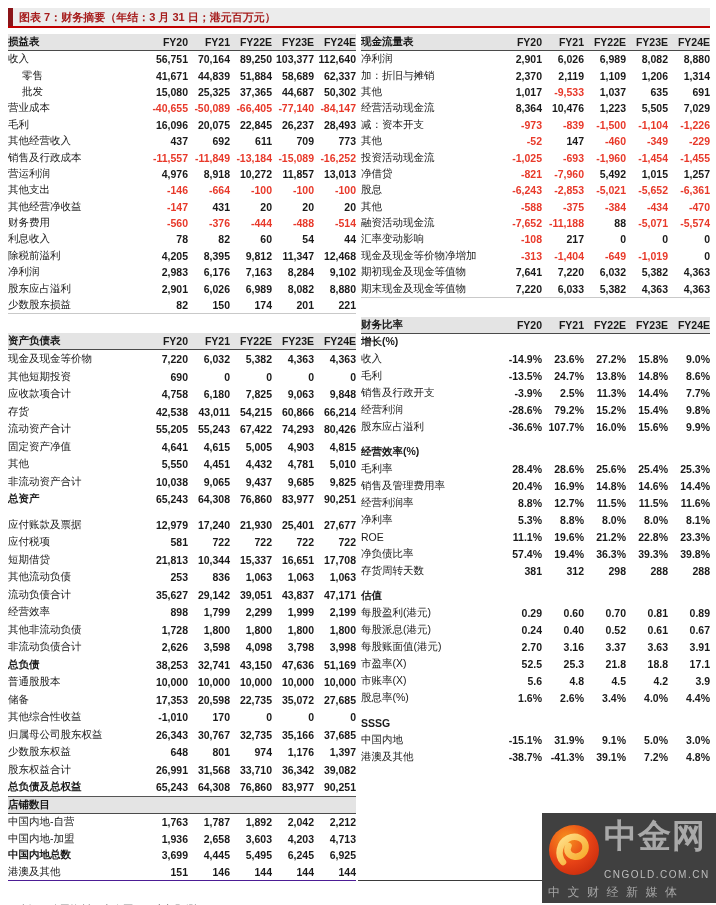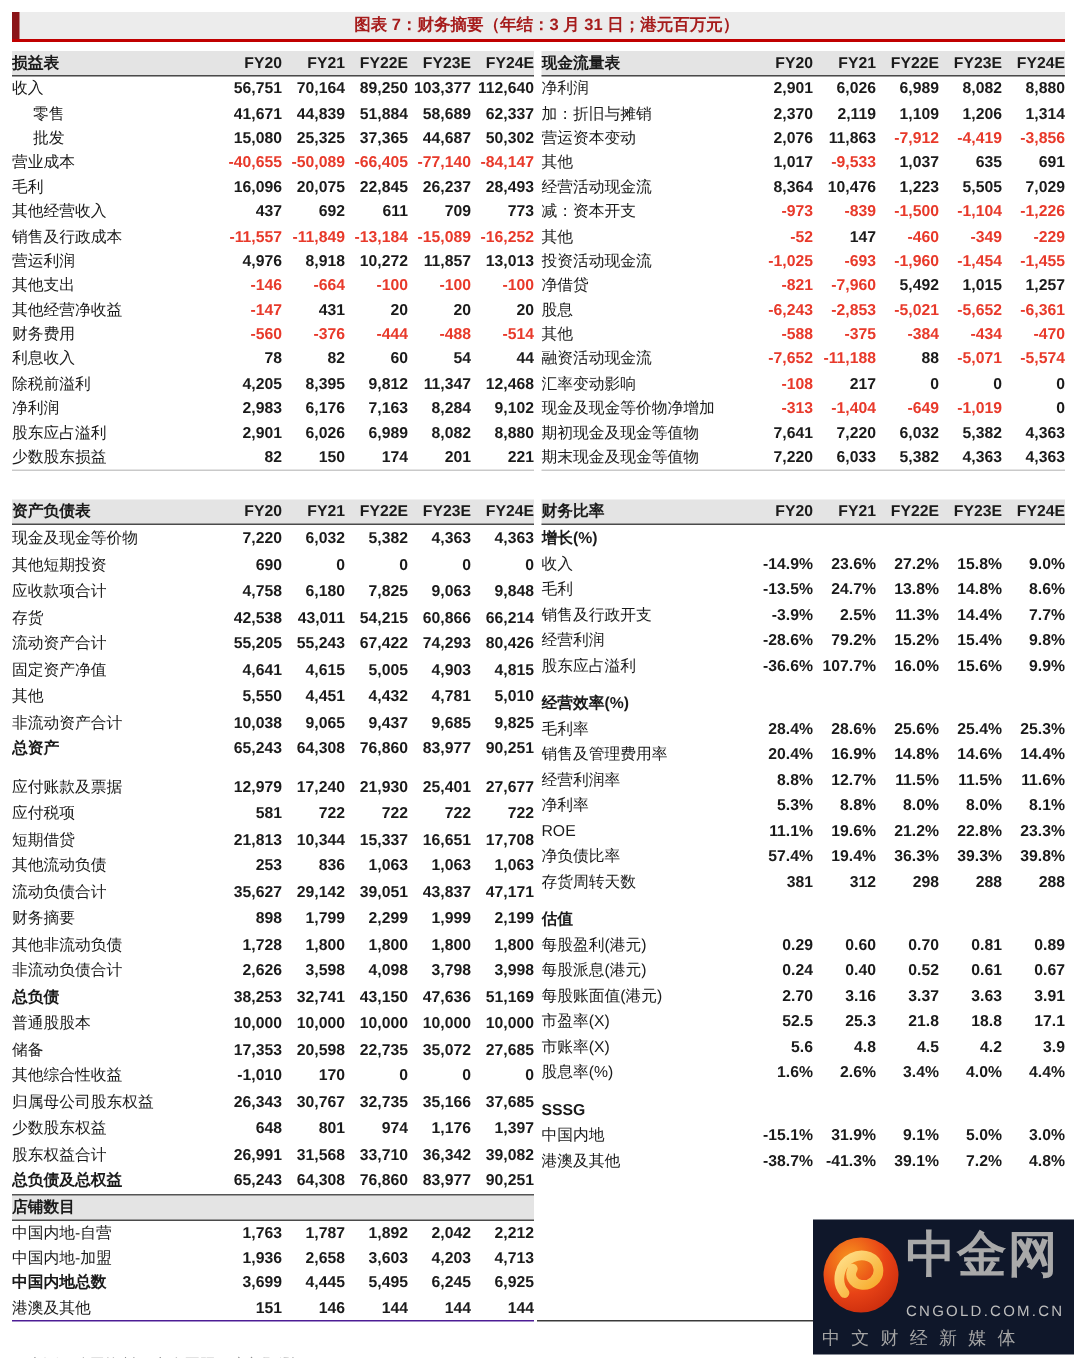--- a/index.html
+++ b/index.html
@@ -7,21 +7,21 @@
     width:716px;height:905px;position:relative;overflow:hidden;
     font-family:"Liberation Sans","DejaVu Sans",sans-serif;
     color:#1a1a1a;-webkit-font-smoothing:antialiased;
   }
   .page{position:relative;width:716px;height:905px;}
   .content{padding:8px 6px 0 8px;}
   
   .title-band{
     background:#ececec;border-left:5px solid #8b1418;
     height:18px;line-height:18px;padding-left:6px;
-    font-size:11px;font-weight:bold;color:#a61c1c;text-align:center;
+    font-size:11px;font-weight:bold;color:#a61c1c;
   }
   .red-rule{height:2px;background:#c00000;margin-bottom:6px;}
   
   .cols{display:flex;gap:5px;}
   .col-left{width:348px;}
   .col-right{width:349px;}
   
   .fin-table{--pitch:16.4px;font-size:10.5px;}
   .t-row{display:flex;align-items:center;height:var(--pitch);}
   .t-head{
@@ -41,21 +41,21 @@
   #t-ratios{--pitch:17px;}
   #t-stores{--pitch:16.5px;border-bottom:1px solid #4c1d95;}
   #t-stores .t-head{border-top:1px solid #555;}
   
   .source-line{font-size:10.5px;margin:22px 0 0 10px;color:#222;}
   
   .right-rule{position:absolute;left:358px;width:352px;height:1px;background:#3a3a3a;}
   
   .watermark{
     position:absolute;right:0;bottom:2px;width:166px;
-    background:#0f172a;padding:6px 2px 2px 6px;z-index:5;
+    background:#404040;padding:6px 2px 2px 6px;z-index:5;
   }
   .wm-top{display:flex;align-items:center;}
   .wm-icon{width:52px;height:52px;flex:0 0 52px;}
   .wm-right{margin-left:4px;}
   .wm-brand{font-size:33px;line-height:34px;font-weight:bold;color:#a9a9a9;letter-spacing:1px;}
   .wm-domain{font-size:10px;color:#bdbdbd;letter-spacing:1.5px;margin-top:16px;}
   .wm-tagline{font-size:12px;color:#a5a5a5;letter-spacing:7.5px;margin-top:4px;white-space:nowrap;}
 </style>
 </head>
 <body>
@@ -322,21 +322,21 @@
             </div>
             <div class="t-row">
               <span class="t-label">流动负债合计</span>
               <span class="t-val">35,627</span>
               <span class="t-val">29,142</span>
               <span class="t-val">39,051</span>
               <span class="t-val">43,837</span>
               <span class="t-val">47,171</span>
             </div>
             <div class="t-row">
-              <span class="t-label">财务摘要</span>
+              <span class="t-label">经营效率</span>
               <span class="t-val">898</span>
               <span class="t-val">1,799</span>
               <span class="t-val">2,299</span>
               <span class="t-val">1,999</span>
               <span class="t-val">2,199</span>
             </div>
             <div class="t-row">
               <span class="t-label">其他非流动负债</span>
               <span class="t-val">1,728</span>
               <span class="t-val">1,800</span>
@@ -474,28 +474,20 @@
               <span class="t-val">8,082</span>
               <span class="t-val">8,880</span>
             </div>
             <div class="t-row">
               <span class="t-label">加：折旧与摊销</span>
               <span class="t-val">2,370</span>
               <span class="t-val">2,119</span>
               <span class="t-val">1,109</span>
               <span class="t-val">1,206</span>
               <span class="t-val">1,314</span>
-            </div>
-            <div class="t-row">
-              <span class="t-label">营运资本变动</span>
-              <span class="t-val">2,076</span>
-              <span class="t-val">11,863</span>
-              <span class="t-val neg">-7,912</span>
-              <span class="t-val neg">-4,419</span>
-              <span class="t-val neg">-3,856</span>
             </div>
             <div class="t-row">
               <span class="t-label">其他</span>
               <span class="t-val">1,017</span>
               <span class="t-val neg">-9,533</span>
               <span class="t-val">1,037</span>
               <span class="t-val">635</span>
               <span class="t-val">691</span>
             </div>
             <div class="t-row">

